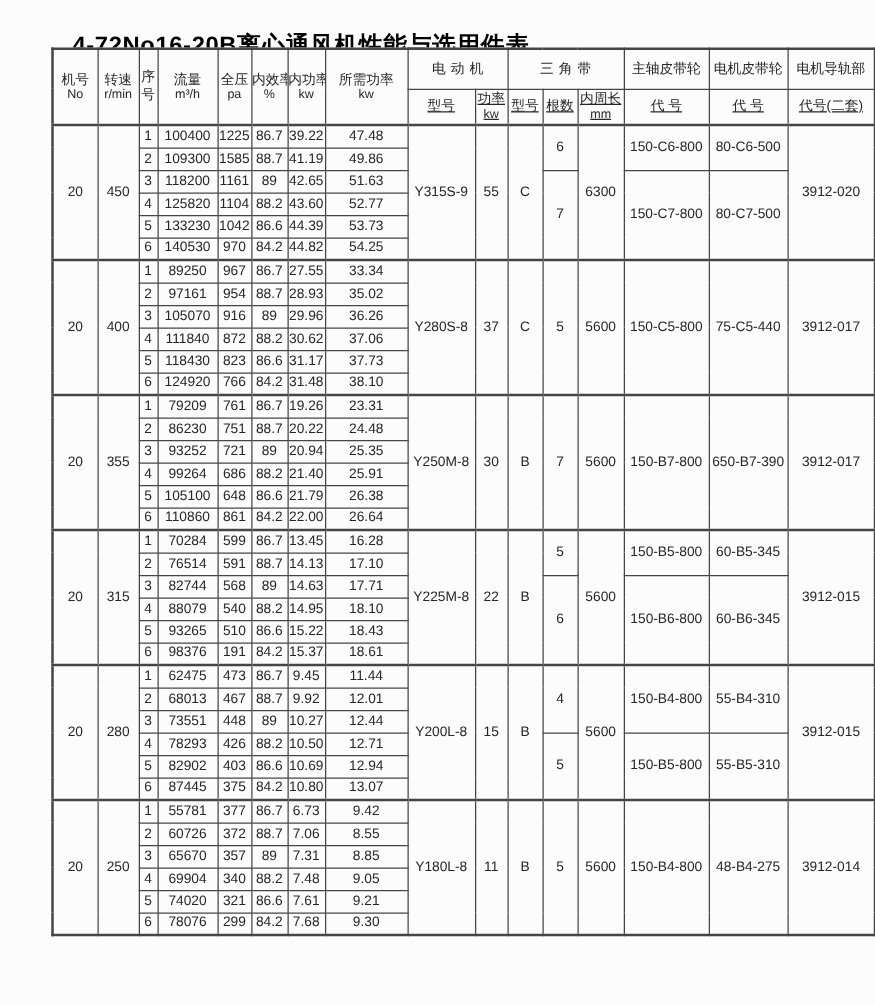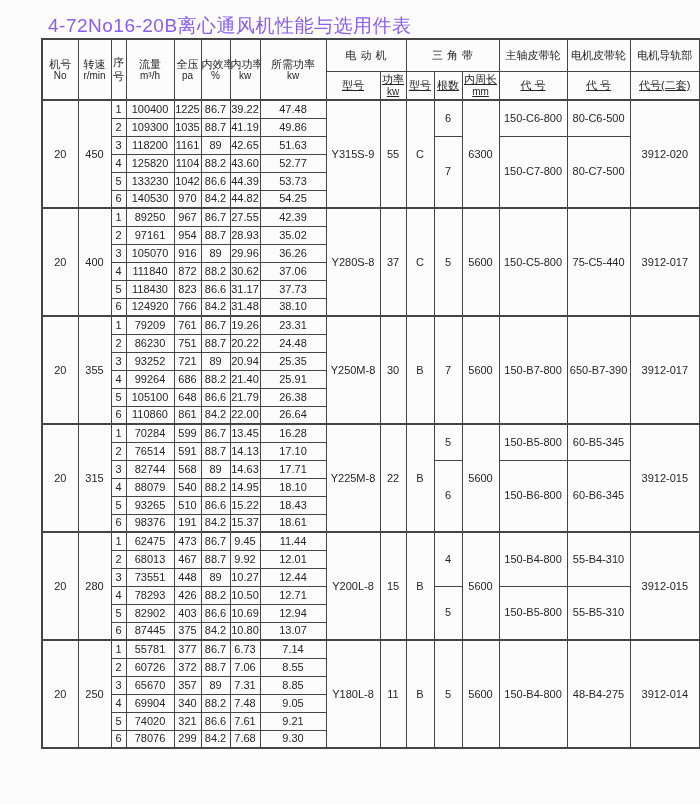--- a/index.html
+++ b/index.html
@@ -12,22 +12,22 @@
   .page{
     position:relative;
     width:700px;height:804px;
     background:var(--bg);
     font-family:"Liberation Sans","DejaVu Sans",sans-serif;
     color:var(--ink);
     overflow:hidden;
   }
   .title{
     position:absolute;left:40px;top:5px;
-    margin:8px;
-    font-size:19px;font-weight:normal;color:#8b5cf6;
+    margin:18px;
+    font-size:19px;font-weight:bold;color:#000000;
     letter-spacing:0.5px;
     white-space:nowrap;
   }
   table.spec{
     position:absolute;left:41px;top:38px;
     width:658px;
     border-collapse:collapse;
     table-layout:fixed;
     border:2px solid var(--line);
     background:var(--bg);
@@ -151,21 +151,21 @@
           <td rowspan="6">C</td>
           <td rowspan="2">6</td>
           <td rowspan="6">6300</td>
           <td rowspan="2">150-C6-800</td>
           <td rowspan="2">80-C6-500</td>
           <td rowspan="6">3912-020</td>
         </tr>
         <tr>
           <td>2</td>
           <td>109300</td>
-          <td>1035</td>
+          <td>1585</td>
           <td>88.7</td>
           <td>41.19</td>
           <td>49.86</td>
         </tr>
         <tr>
           <td>3</td>
           <td>118200</td>
           <td>1161</td>
           <td>89</td>
           <td>42.65</td>
@@ -199,21 +199,21 @@
           <td>54.25</td>
         </tr>
         <tr class="block-start">
           <td rowspan="6">20</td>
           <td rowspan="6">400</td>
           <td>1</td>
           <td>89250</td>
           <td>967</td>
           <td>86.7</td>
           <td>27.55</td>
-          <td>42.39</td>
+          <td>33.34</td>
           <td rowspan="6">Y280S-8</td>
           <td rowspan="6">37</td>
           <td rowspan="6">C</td>
           <td rowspan="6">5</td>
           <td rowspan="6">5600</td>
           <td rowspan="6">150-C5-800</td>
           <td rowspan="6">75-C5-440</td>
           <td rowspan="6">3912-017</td>
         </tr>
         <tr>
@@ -437,21 +437,21 @@
           <td>13.07</td>
         </tr>
         <tr class="block-start">
           <td rowspan="6">20</td>
           <td rowspan="6">250</td>
           <td>1</td>
           <td>55781</td>
           <td>377</td>
           <td>86.7</td>
           <td>6.73</td>
-          <td>7.14</td>
+          <td>9.42</td>
           <td rowspan="6">Y180L-8</td>
           <td rowspan="6">11</td>
           <td rowspan="6">B</td>
           <td rowspan="6">5</td>
           <td rowspan="6">5600</td>
           <td rowspan="6">150-B4-800</td>
           <td rowspan="6">48-B4-275</td>
           <td rowspan="6">3912-014</td>
         </tr>
         <tr>

